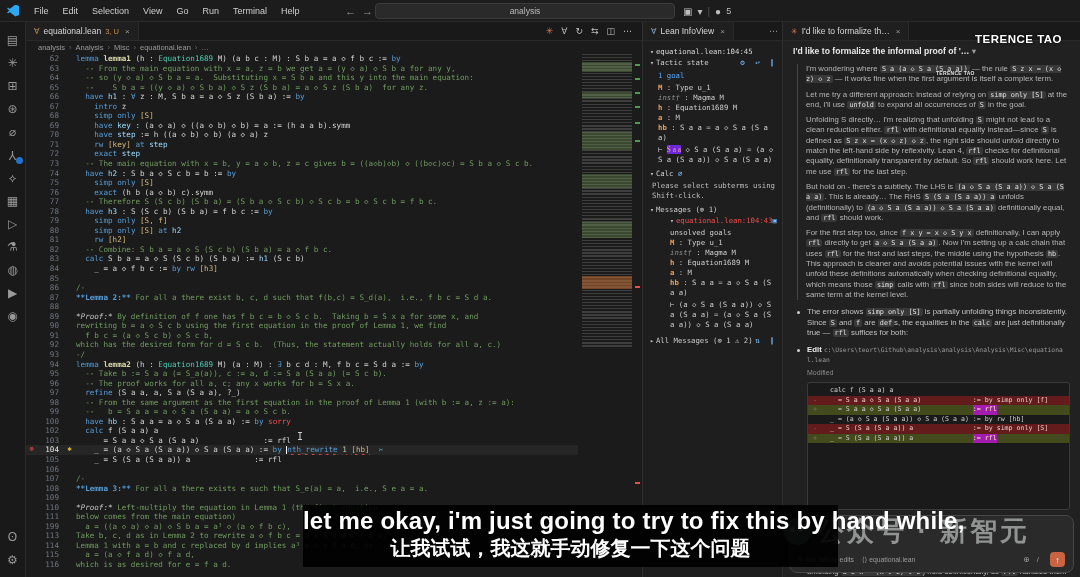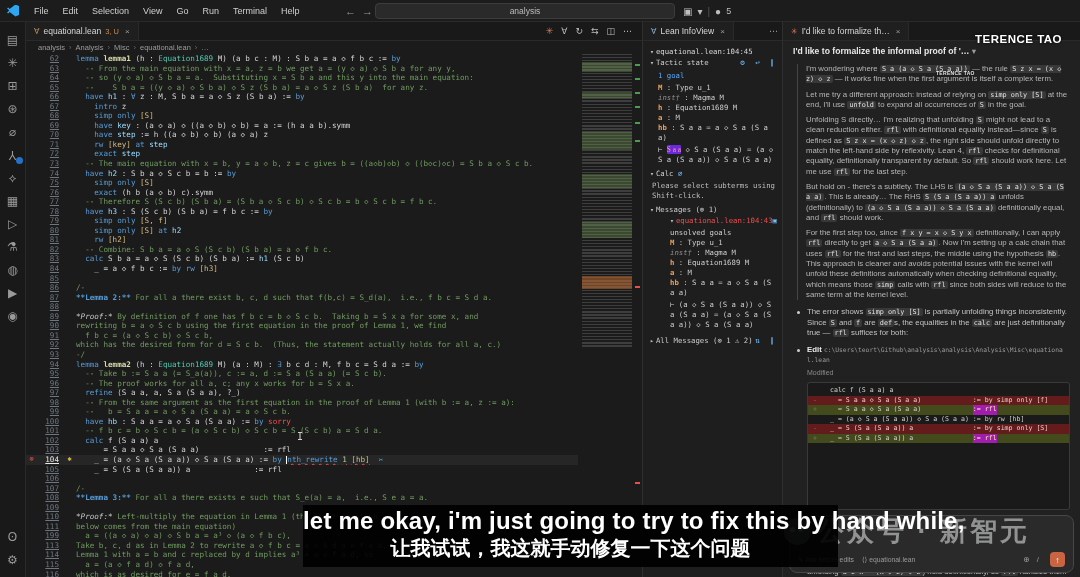--- a/index.html
+++ b/index.html
@@ -32,21 +32,21 @@
   .tab .close { color:#9a9a9a; font-size:8px; margin-left:2px;}
   #editor-actions { margin-left:auto; display:flex; align-items:center; gap:8px; padding-right:10px; font-size:9px; color:#bdbdbd;}
   #editor-actions .claude { color:#d97757; }
   #breadcrumb { height:13px; display:flex; align-items:center; font-size:7.5px; color:#9a9a9a; padding-left:12px; gap:4px;}
   #breadcrumb .bc-sep{ color:#6a6a6a; }
 
   #code { position:absolute; left:0; top:32px; right:64px; bottom:0; overflow:hidden; }
   .cl { display:flex; height:9.55px; line-height:9.55px; font-family:"DejaVu Sans Mono",monospace; font-size:7.6px; white-space:pre; }
   .cl.cur { background:rgba(255,255,255,0.05); }
   .g-err { width:11px; text-align:center; color:#f14c4c; font-size:7px; flex:none;}
-  .ln { width:26px; text-align:right; color:#6e7681; flex:none; padding-right:4px;text-decoration:underline;}
+  .ln { width:26px; text-align:right; color:#6e7681; flex:none; padding-right:4px;}
   .cur .ln { color:#e8e8e8; }
   .g-fix { width:13px; text-align:center; color:#d7ba3d; font-size:7px; flex:none;}
   .ct { color:#d4d4d4; flex:1; overflow:hidden;}
   .ct .kw{color:#569cd6;} .ct .br{color:#d7ba7d;} .ct .nm{color:#9cdcfe;}
   .ct .fnm{color:#dcdcaa; font-weight:bold;} .ct .ty{color:#4ec9b0;}
   .ct .num{color:#b5cea8;} .ct .sor{color:#f14c4c;}
   .ct .cmtline{color:#6f9b5f;} .ct .docb{color:#569cd6;font-weight:bold;} .ct .doci{color:#c8c8c8;font-style:italic;}
   .err-sq { text-decoration:underline; text-decoration-style:wavy; text-decoration-color:#f14c4c; text-decoration-thickness:1px; text-underline-offset:1px;}
   .caret { display:inline-block; width:1px; height:8px; background:#fff; vertical-align:middle; }
   .fixicon { color:#4fc1ff; font-size:7px; }
@@ -264,21 +264,20 @@
       <div class="cl"><span class="g-err"></span><span class="ln">91</span><span class="g-fix"></span><span class="ct"><span class="cmtline">  f b c = (a ◇ S c b) ◇ S c b,</span></span></div>
       <div class="cl"><span class="g-err"></span><span class="ln">92</span><span class="g-fix"></span><span class="ct"><span class="cmtline">which has the desired form for d = S c b.  (Thus, the statement actually holds for all a, c.)</span></span></div>
       <div class="cl"><span class="g-err"></span><span class="ln">93</span><span class="g-fix"></span><span class="ct"><span class="cmtline">-/</span></span></div>
       <div class="cl"><span class="g-err"></span><span class="ln">94</span><span class="g-fix"></span><span class="ct"><span class="kw">lemma</span> <span class="fnm">lemma2</span> (h : <span class="ty">Equation1689</span> M) (a : M) : <span class="kw">∃</span> b c d : M, f b c = S d a := <span class="kw">by</span></span></div>
       <div class="cl"><span class="g-err"></span><span class="ln">95</span><span class="g-fix"></span><span class="ct"><span class="cmtline">  -- Take b := S a a (= S_a(a)), c := a, d := S a (S a a) (= S c b).</span></span></div>
       <div class="cl"><span class="g-err"></span><span class="ln">96</span><span class="g-fix"></span><span class="ct"><span class="cmtline">  -- The proof works for all a, c; any x works for b = S x a.</span></span></div>
       <div class="cl"><span class="g-err"></span><span class="ln">97</span><span class="g-fix"></span><span class="ct">  <span class="kw">refine</span> ⟨S a a, a, S a (S a a), ?_⟩</span></div>
       <div class="cl"><span class="g-err"></span><span class="ln">98</span><span class="g-fix"></span><span class="ct"><span class="cmtline">  -- From the same argument as the first equation in the proof of Lemma 1 (with b := a, z := a):</span></span></div>
       <div class="cl"><span class="g-err"></span><span class="ln">99</span><span class="g-fix"></span><span class="ct"><span class="cmtline">  --   b = S a a = a ◇ S a (S a a) = a ◇ S c b.</span></span></div>
       <div class="cl"><span class="g-err"></span><span class="ln">100</span><span class="g-fix"></span><span class="ct">  <span class="kw">have</span> <span class="nm">hb</span> : S a a = a ◇ S a (S a a) := <span class="kw">by</span> <span class="sor">sorry</span></span></div>
-      <div class="cl"><span class="g-err"></span><span class="ln">101</span><span class="g-fix"></span><span class="ct"><span class="cmtline">  -- f b c = b ◇ S c b = (a ◇ S c b) ◇ S c b = S (S c b) a = S d a.</span></span></div>
       <div class="cl"><span class="g-err"></span><span class="ln">102</span><span class="g-fix"></span><span class="ct">  <span class="kw">calc</span> f (S a a) a</span></div>
       <div class="cl"><span class="g-err"></span><span class="ln">103</span><span class="g-fix"></span><span class="ct">      = S a a ◇ S a (S a a)              := rfl</span></div>
       <div class="cl cur"><span class="g-err">⊗</span><span class="ln">104</span><span class="g-fix">✱</span><span class="ct"><span class="">    _ = (a ◇ S a (S a a)) ◇ S a (S a a) := </span><span class="kw">by</span><span class=""> </span><span class="caret"></span><span class="kw err-sq">nth_rewrite</span><span class="err-sq"> </span><span class="num err-sq">1</span><span class="err-sq"> </span><span class="br err-sq">[hb]</span><span class="">  </span><span class="fixicon">✂</span></span></div>
       <div class="cl"><span class="g-err"></span><span class="ln">105</span><span class="g-fix"></span><span class="ct">    _ = S (S a (S a a)) a              := rfl</span></div>
       <div class="cl"><span class="g-err"></span><span class="ln">106</span><span class="g-fix"></span><span class="ct"></span></div>
       <div class="cl"><span class="g-err"></span><span class="ln">107</span><span class="g-fix"></span><span class="ct"><span class="cmtline">/-</span></span></div>
       <div class="cl"><span class="g-err"></span><span class="ln">108</span><span class="g-fix"></span><span class="ct"><span class="cmtline"><span class="docb">**Lemma 3:**</span> For all a there exists e such that S_e(a) = a,  i.e., S e a = a.</span></span></div>
       <div class="cl"><span class="g-err"></span><span class="ln">109</span><span class="g-fix"></span><span class="ct"></span></div>
       <div class="cl"><span class="g-err"></span><span class="ln">110</span><span class="g-fix"></span><span class="ct"><span class="cmtline"><span class="doci">*Proof:*</span> Left-multiply the equation in Lemma 1 (the first equation</span></span></div>
       <div class="cl"><span class="g-err"></span><span class="ln">111</span><span class="g-fix"></span><span class="ct"><span class="cmtline">below comes from the main equation)</span></span></div>

